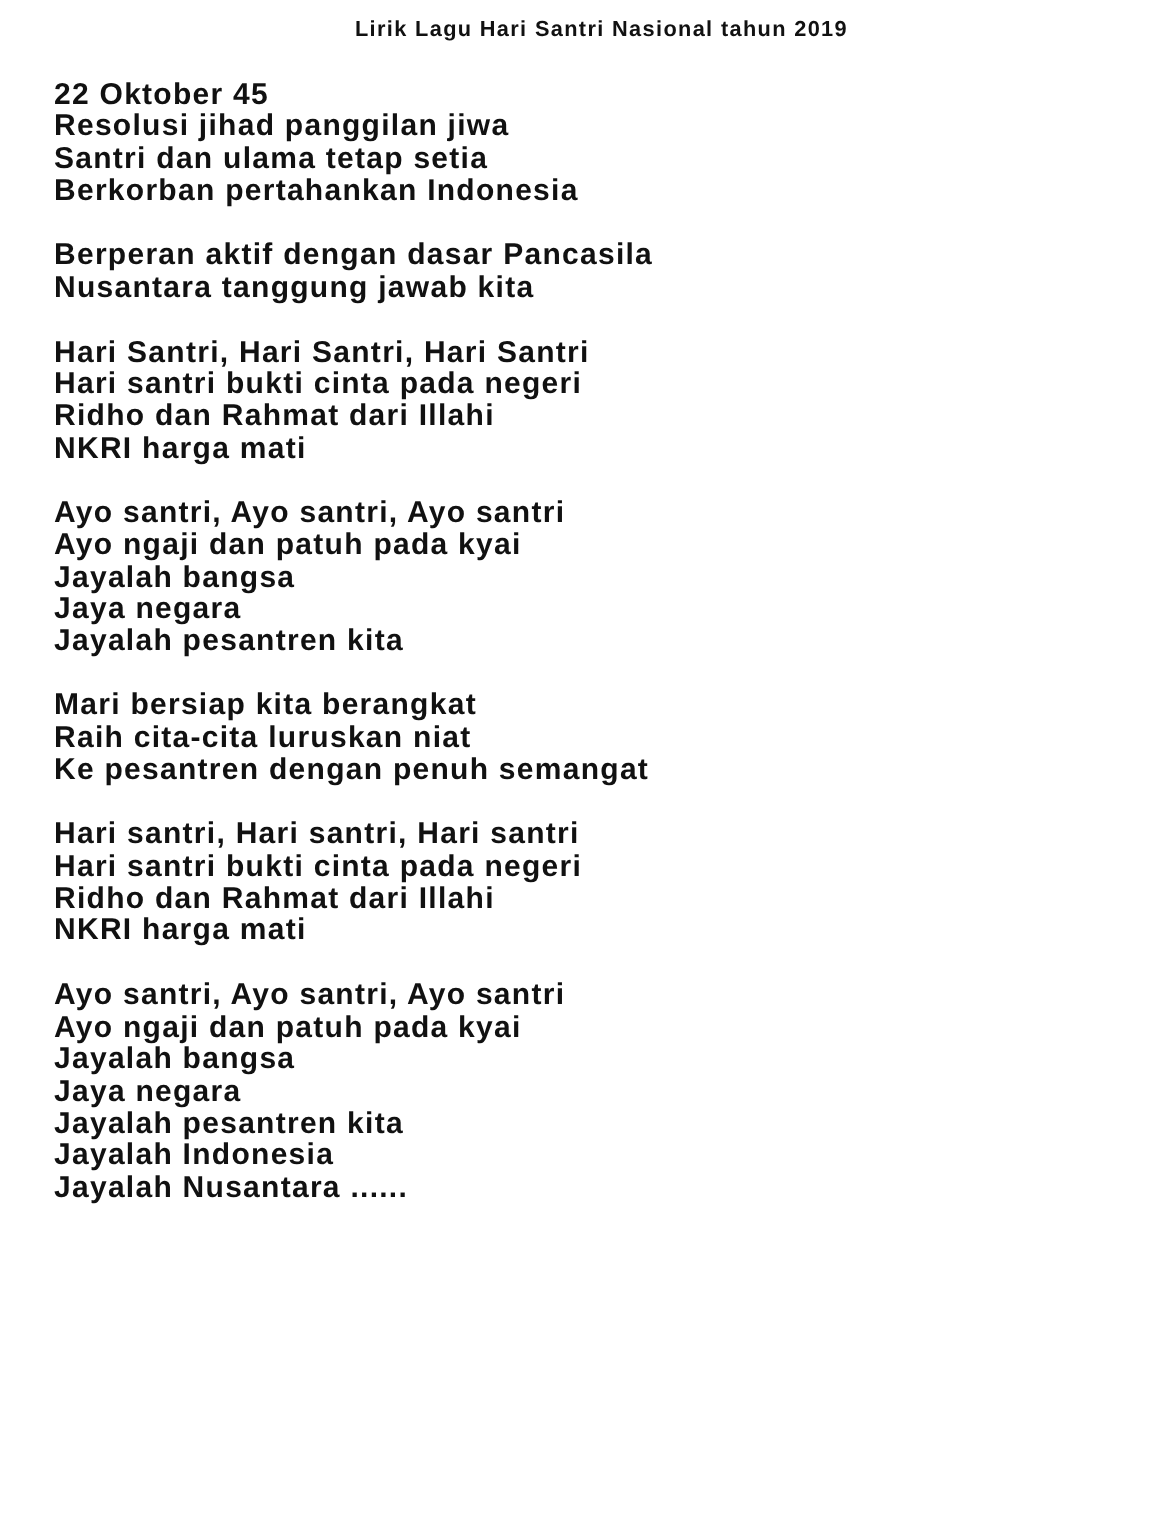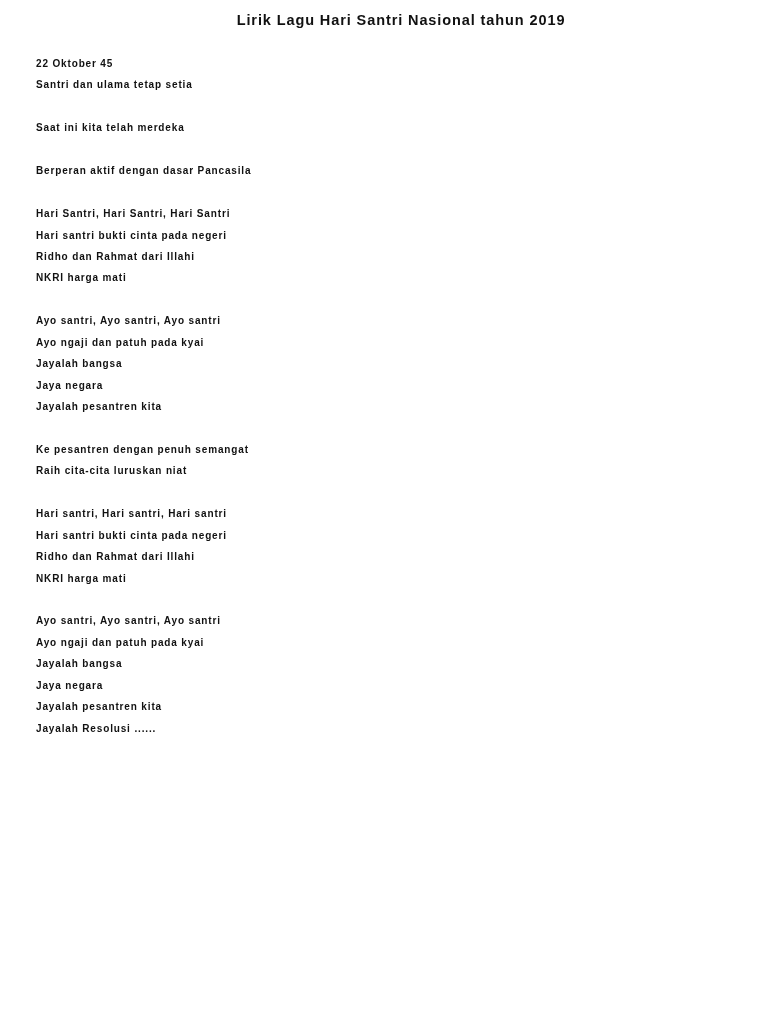--- a/index.html
+++ b/index.html
@@ -41,78 +41,80 @@
       top: 53px;
       left: 36px;
       width: 700px;
     }
     .stanza {
       margin: 0 0 21.45px 0;
     }
     .line {
       display: block;
       font-weight: bold;
-      font-size: 10px;
+      font-size: 20px;
       letter-spacing: 0.85px;
       line-height: 21.45px;
       height: 21.45px;
       white-space: nowrap;
     }
   </style>
 </head>
 <body>
 
 <div class="page">
   <div class="doc-title">Lirik Lagu Hari Santri Nasional tahun 2019</div>
 
   <div class="lyrics">
 
     <div class="stanza">
       <span class="line">22 Oktober 45</span>
+      <span class="line">Resolusi jihad panggilan jiwa</span>
       <span class="line">Santri dan ulama tetap setia</span>
+      <span class="line">Berkorban pertahankan Indonesia</span>
     </div>
 
-    <div class="stanza">
-      <span class="line">Saat ini kita telah merdeka</span>
-    </div>
 
     <div class="stanza">
       <span class="line">Berperan aktif dengan dasar Pancasila</span>
+      <span class="line">Nusantara tanggung jawab kita</span>
     </div>
 
     <div class="stanza">
       <span class="line">Hari Santri, Hari Santri, Hari Santri</span>
       <span class="line">Hari santri bukti cinta pada negeri</span>
       <span class="line">Ridho dan Rahmat dari Illahi</span>
       <span class="line">NKRI harga mati</span>
     </div>
 
     <div class="stanza">
       <span class="line">Ayo santri, Ayo santri, Ayo santri</span>
       <span class="line">Ayo ngaji dan patuh pada kyai</span>
       <span class="line">Jayalah bangsa</span>
       <span class="line">Jaya negara</span>
       <span class="line">Jayalah pesantren kita</span>
     </div>
 
     <div class="stanza">
+      <span class="line">Mari bersiap kita berangkat</span>
+      <span class="line">Raih cita-cita luruskan niat</span>
       <span class="line">Ke pesantren dengan penuh semangat</span>
-      <span class="line">Raih cita-cita luruskan niat</span>
     </div>
 
     <div class="stanza">
       <span class="line">Hari santri, Hari santri, Hari santri</span>
       <span class="line">Hari santri bukti cinta pada negeri</span>
       <span class="line">Ridho dan Rahmat dari Illahi</span>
       <span class="line">NKRI harga mati</span>
     </div>
 
     <div class="stanza">
       <span class="line">Ayo santri, Ayo santri, Ayo santri</span>
       <span class="line">Ayo ngaji dan patuh pada kyai</span>
       <span class="line">Jayalah bangsa</span>
       <span class="line">Jaya negara</span>
       <span class="line">Jayalah pesantren kita</span>
-      <span class="line">Jayalah Resolusi ......</span>
+      <span class="line">Jayalah Indonesia</span>
+      <span class="line">Jayalah Nusantara ......</span>
     </div>
 
   </div>
 </div>
 
 </body></html>

